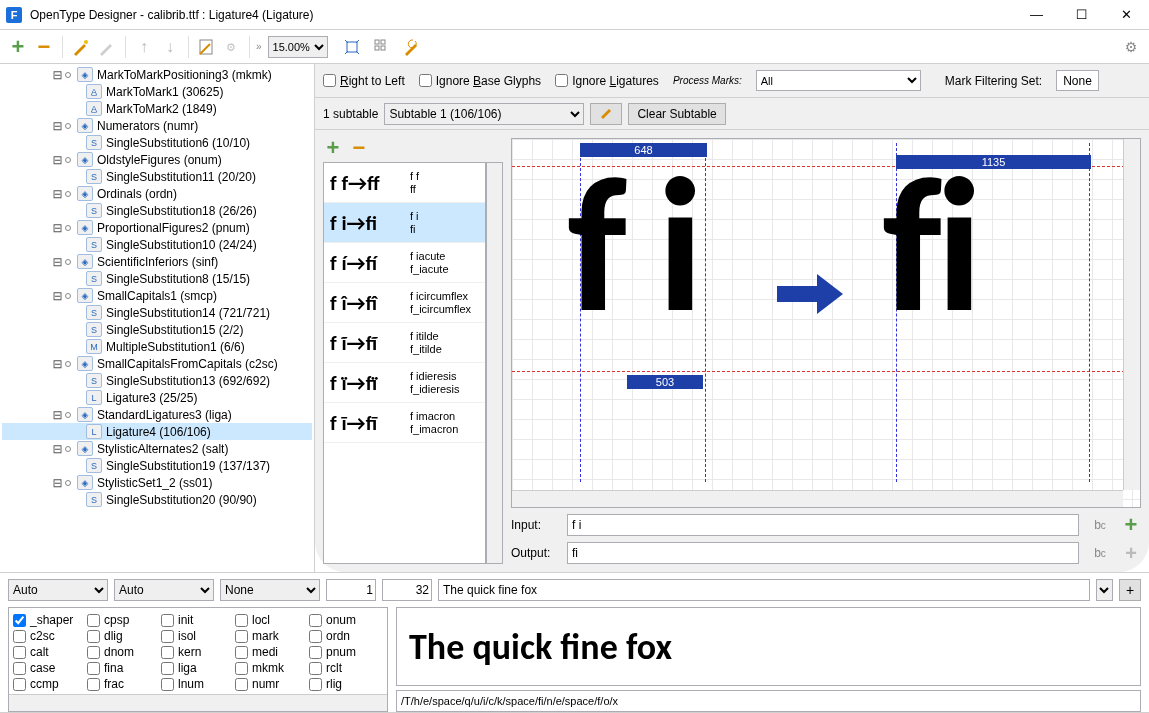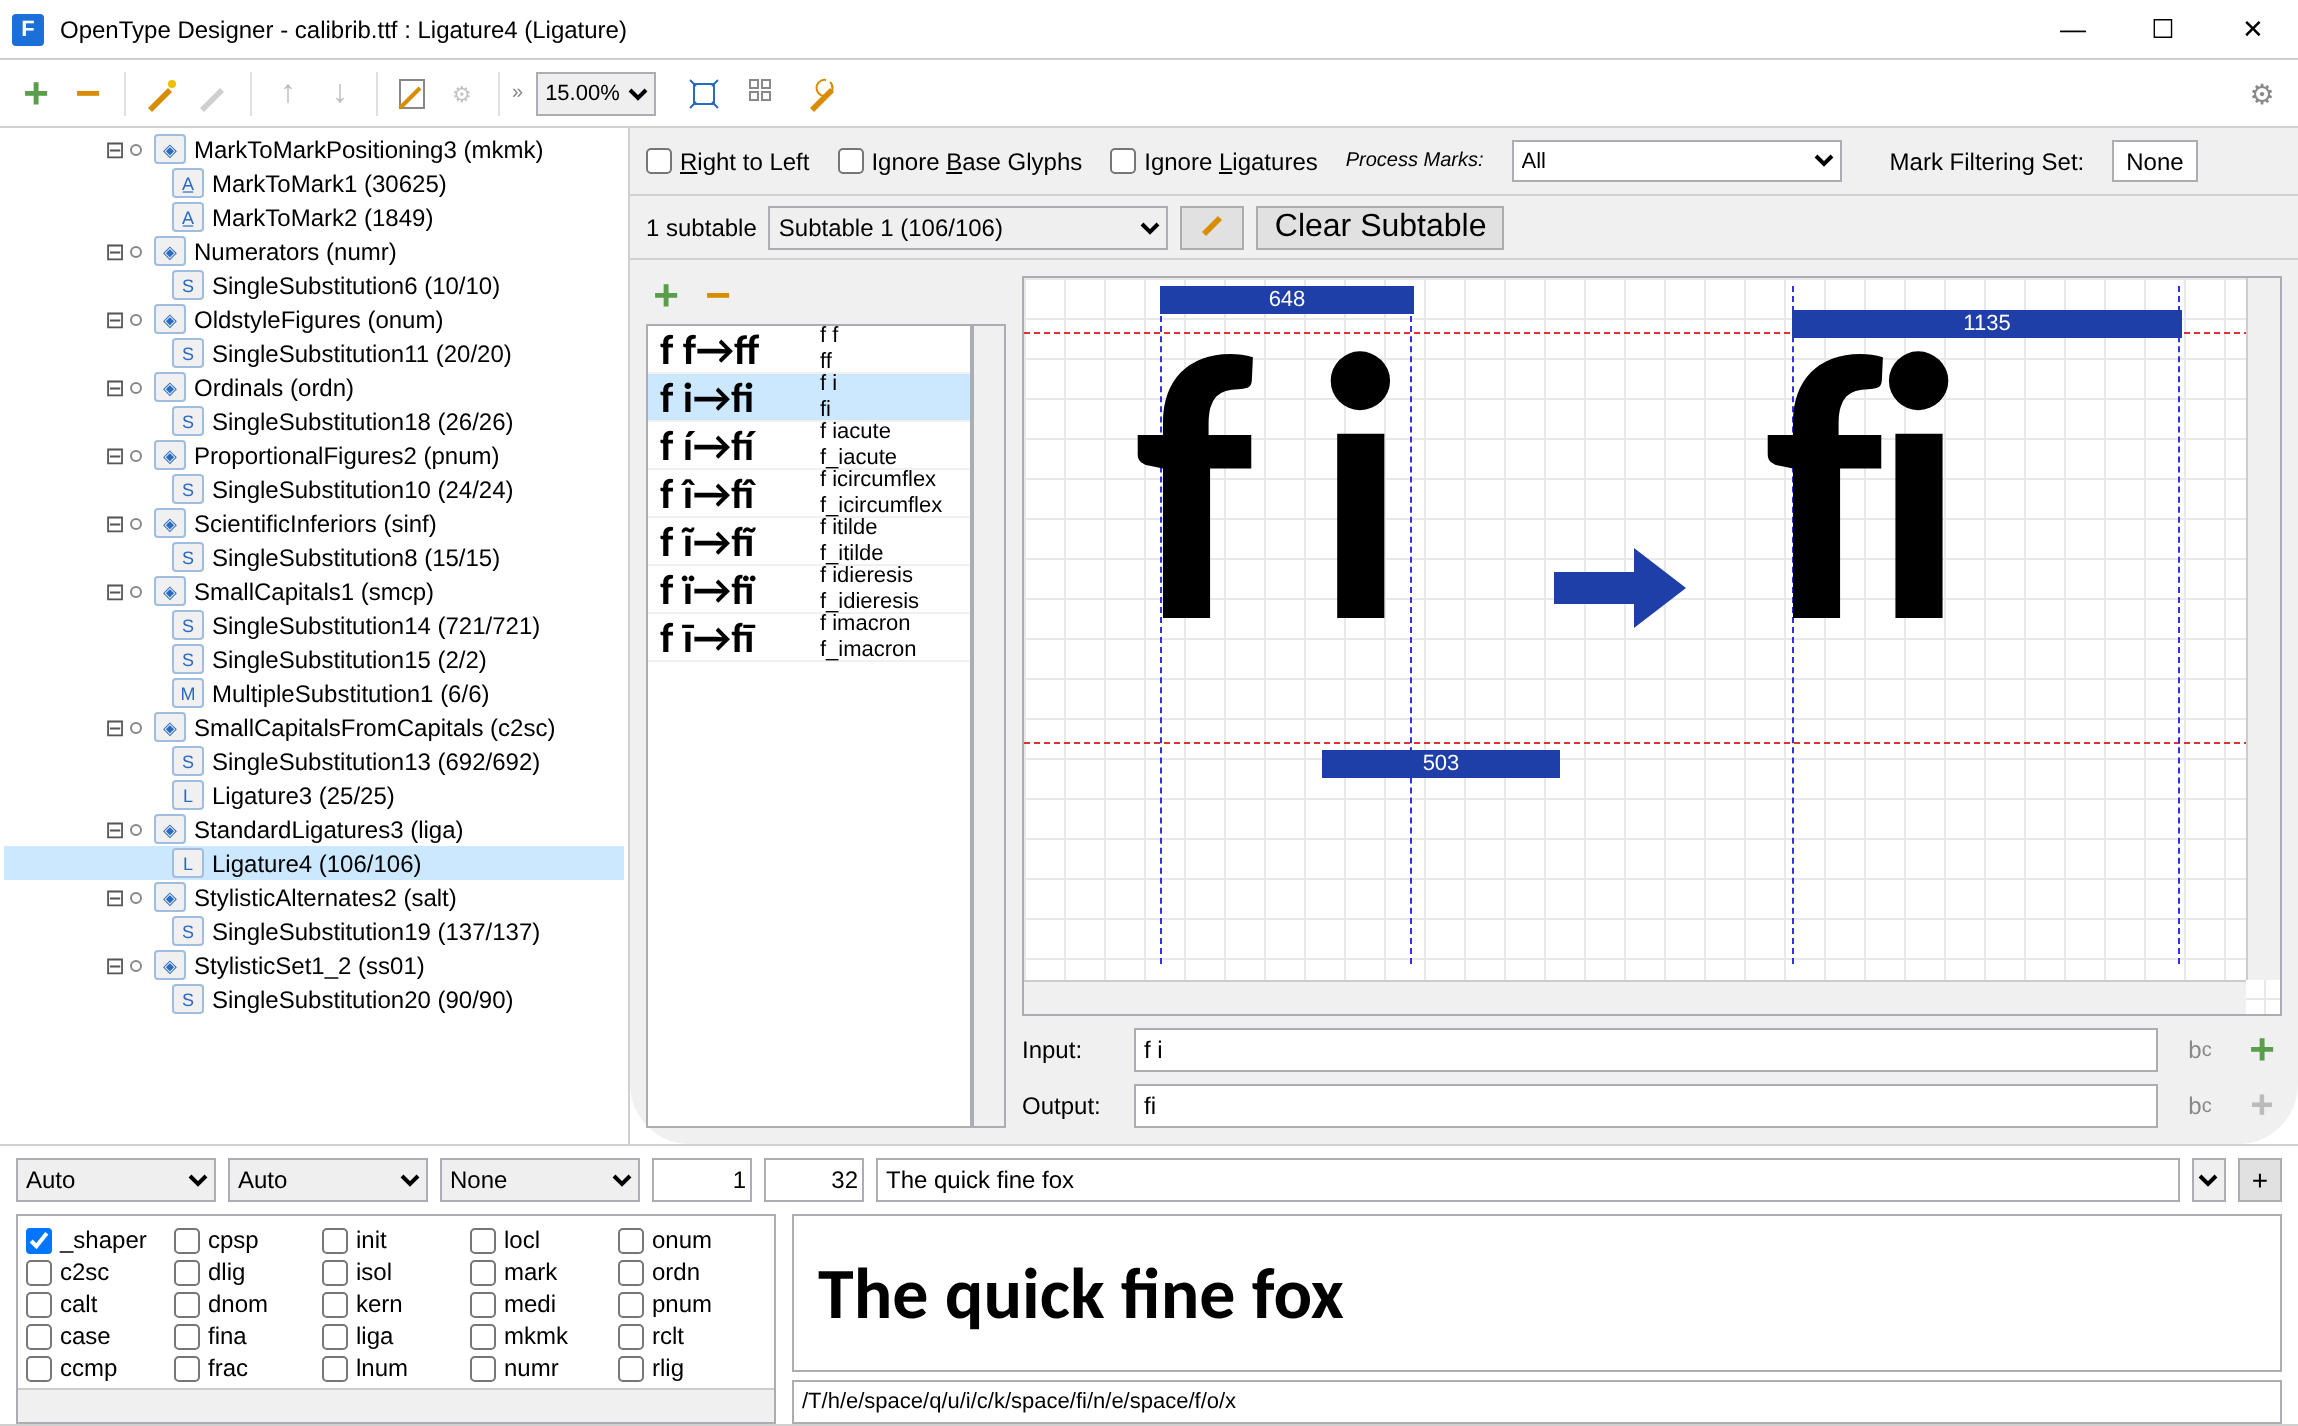--- a/index.html
+++ b/index.html
@@ -46,28 +46,28 @@
 .chk input { margin: 0; width: 13px; height: 13px; }
 .chk .u { text-decoration: underline; }
 .pm-label { font-size: 10px; font-style: italic; }
 .pm-select { width: 165px; height: 21px; border: 1px solid #abadb3; font-size: 11px; background: #fff; }
 .mfs-label { margin-left: 10px; font-size: 12px; }
 .mfs-val { border: 1px solid #abadb3; padding: 2px 6px; background: #fff; height: 21px; display: flex; align-items: center; }
 
 
 .subtable-bar { padding: 4px 8px; display: flex; align-items: center; gap: 6px; border-bottom: 1px solid #d0d0d0; background: #f0f0f0; height: 32px; }
 .subtable-bar select { height: 22px; border: 1px solid #abadb3; font-size: 12px; width: 200px; }
-.btn-sm { height: 22px; border: 1px solid #adadad; background: #e1e1e1; padding: 0 8px; font-size: 16px; cursor: pointer; }
+.btn-sm { height: 22px; border: 1px solid #adadad; background: #e1e1e1; padding: 0 8px; font-size: 12px; cursor: pointer; }
 
 
 .lookup-content { flex: 1; display: flex; padding: 8px; gap: 8px; overflow: hidden; }
 .mid-left { width: 180px; display: flex; flex-direction: column; }
 .mid-left .pm-row { display: flex; gap: 6px; margin-bottom: 4px; }
 .lig-list { flex: 1; background: #fff; border: 1px solid #abadb3; overflow: auto; }
-.lig-row { display: flex; align-items: center; padding: 4px 6px; border-bottom: 1px solid #f0f0f0; height: 24px; }
+.lig-row { display: flex; align-items: center; padding: 4px 6px; border-bottom: 1px solid #f0f0f0; height: 40px; }
 .lig-row.sel { background: #cce8ff; }
 .lig-glyph { font-weight: bold; font-size: 21px; font-family: Calibri, sans-serif; width: 80px; }
 .lig-txt { font-size: 11px; line-height: 13px; }
 .lig-list-scroll { width: 17px; border: 1px solid #abadb3; background: #f0f0f0; }
 
 .mid-right { flex: 1; display: flex; flex-direction: column; gap: 6px; }
 .glyph-canvas { flex: 1; background: #fff; border: 1px solid #abadb3; position: relative; overflow: hidden; }
 .glyph-grid { position: absolute; inset: 0; background-image: linear-gradient(#e8e8e8 1px, transparent 1px), linear-gradient(90deg, #e8e8e8 1px, transparent 1px); background-size: 20px 20px; }
 .baseline-red { position: absolute; left: 0; right: 0; border-top: 1px dashed #d33; }
 .vline-blue { position: absolute; top: 4px; bottom: 25px; border-left: 1px dashed #33d; }
@@ -384,21 +384,21 @@
         <div class="glyph-canvas">
           <div class="glyph-grid"></div>
           <div class="baseline-red" style="top:27px;"></div>
           <div class="baseline-red" style="top:232px;"></div>
           <div class="vline-blue" style="left:68px;"></div>
           <div class="vline-blue" style="left:193px;"></div>
           <div class="metric-bar" style="top:4px;left:68px;width:127px;">648</div>
           <div class="vline-blue" style="left:384px;"></div>
           <div class="vline-blue" style="left:577px;"></div>
           <div class="metric-bar" style="top:16px;left:384px;width:195px;">1135</div>
-          <div class="metric-bar" style="top:236px;left:149px;width:119px;">503</div>
+          <div class="metric-bar" style="top:236px;left:115px;width:76px;">503</div>
           <div class="big-glyph" style="left:55px;top:-10px;">f</div>
           <div class="big-glyph" style="left:145px;top:-10px;">i</div>
           <div class="arrow-right" style="left:265px;top:135px;">
               <div class="shaft"></div>
               <div class="head"></div>
             </div>
           <div class="big-glyph" style="left:370px;top:-10px;letter-spacing:-6px;">fi</div>
           <div class="canvas-scroll-v"></div>
           <div class="canvas-scroll-h"></div>
         </div>

